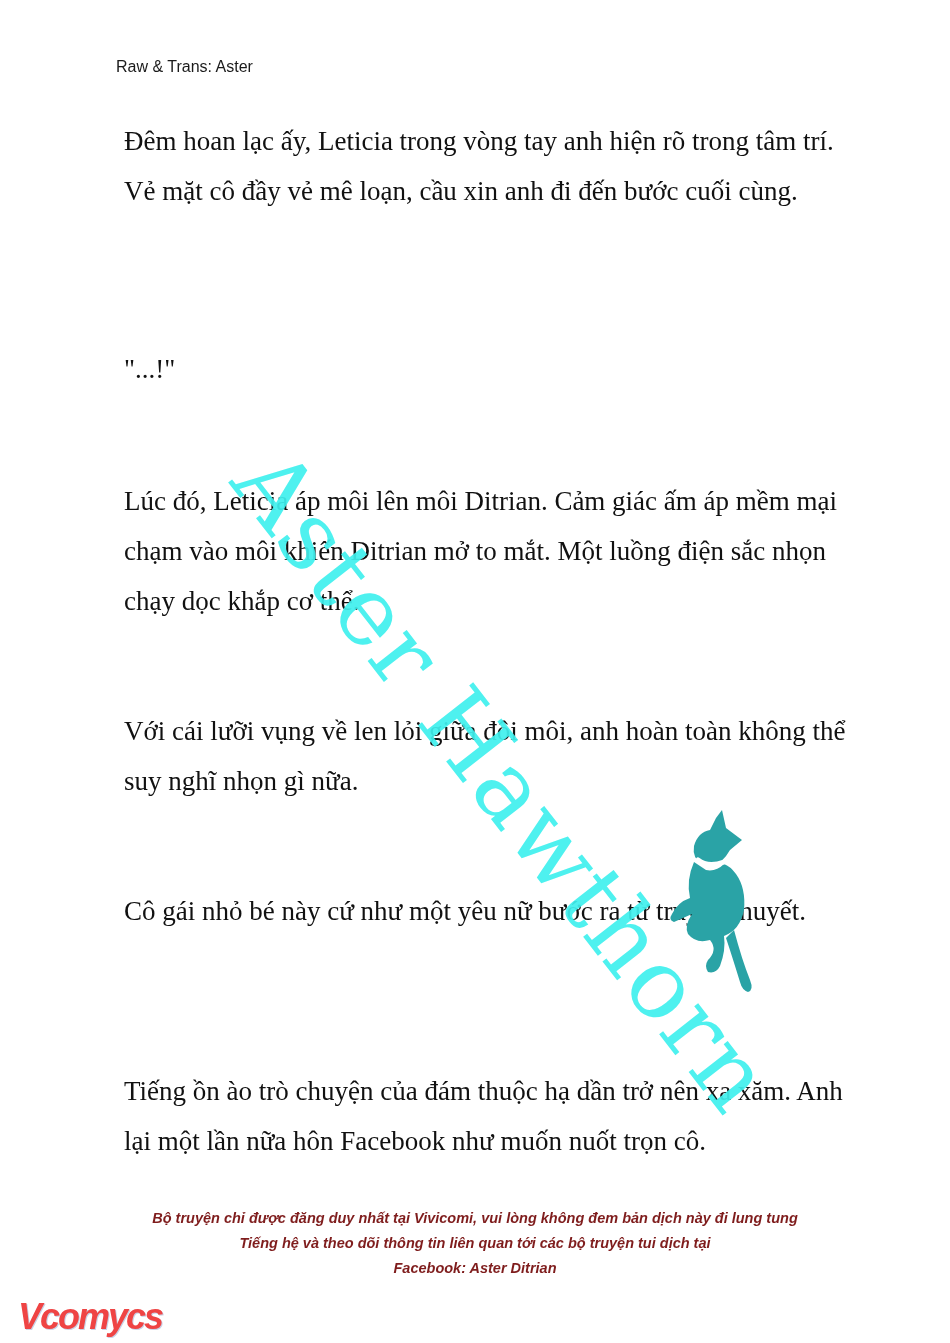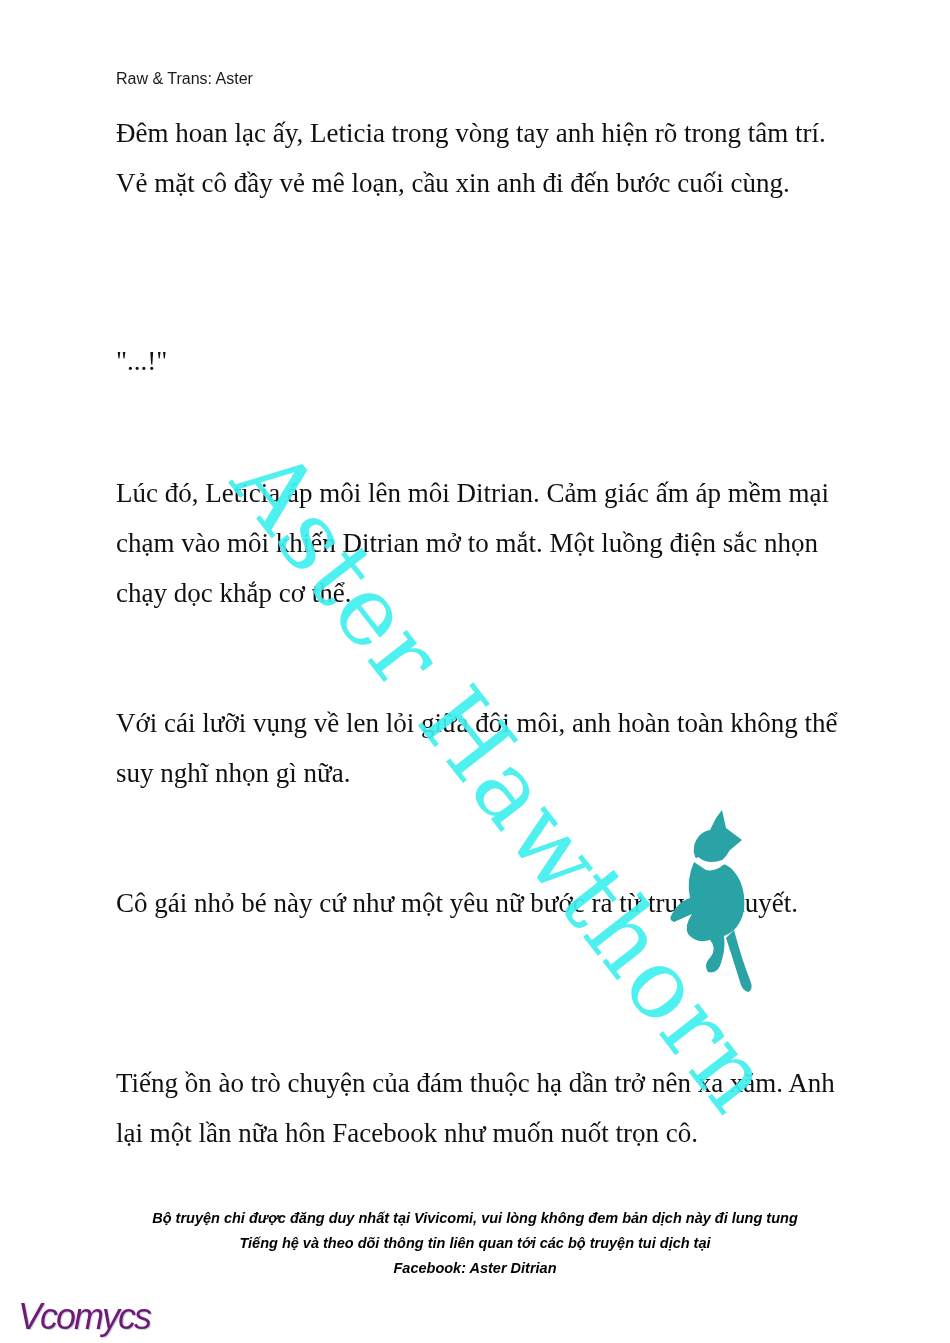--- a/index.html
+++ b/index.html
@@ -2,47 +2,47 @@
 <html><head>
 <meta charset="utf-8">
 <style>
   html, body { margin: 0; padding: 0; }
   body {
     width: 950px; height: 1343px; background: #ffffff;
     position: relative; overflow: hidden;
     font-family: "Liberation Serif", serif; color: #111;
   }
   .credit {
-    position: absolute; left: 116px; top: 70px;
+    position: absolute; left: 116px; top: 58px;
     font-family: "Liberation Sans", sans-serif; font-size: 16px; color: #1a1a1a;
   }
   .para {
     position: absolute; left: 116px; width: 730px;
-    font-size: 27px; line-height: 50px; margin: 0;
+    font-size: 27px; line-height: 50px; margin: 8px;
   }
   .watermark-text {
     position: absolute; left: 130px; top: 560px;
     font-family: "DejaVu Serif", serif; font-size: 96px; color: #3ff0ee;
     transform: rotate(52deg); transform-origin: 0 0;
     white-space: nowrap; letter-spacing: 2px; opacity: 0.92;
     pointer-events: none; z-index: 2;
     width: 0; height: 0;
   }
   .watermark-text span { position: absolute; left: 0; top: -214px; }
   .cat { position: absolute; left: 664px; top: 810px; z-index: 3; }
   .text-layer { position: relative; z-index: 1; }
   .footer {
     position: absolute; left: 0; width: 950px; text-align: center;
     font-family: "Liberation Sans", sans-serif; font-style: italic; font-weight: bold;
-    font-size: 14.5px; color: #000000; line-height: 25px;
+    font-size: 14.5px; color: #7f1d1d; line-height: 25px;
   }
   .logo {
     position: absolute; left: 18px; top: 1296px;
-    font-family: "Liberation Sans", sans-serif; font-style: italic; font-weight: normal;
-    font-size: 36px; letter-spacing: -2px; color: #701a75;
+    font-family: "Liberation Sans", sans-serif; font-style: italic; font-weight: bold;
+    font-size: 36px; letter-spacing: -2px; color: #ef4444;
     text-shadow: 1px 1px 0 #c9d2e6;
   }
 </style>
 </head>
 <body>
 
 <div class="credit">Raw &amp; Trans: Aster</div>
 
 <div class="text-layer">
   <p class="para" style="top:108px">Đêm hoan lạc ấy, Leticia trong vòng tay anh hiện rõ trong tâm trí. Vẻ mặt cô đầy vẻ mê loạn, cầu xin anh đi đến bước cuối cùng.</p>

